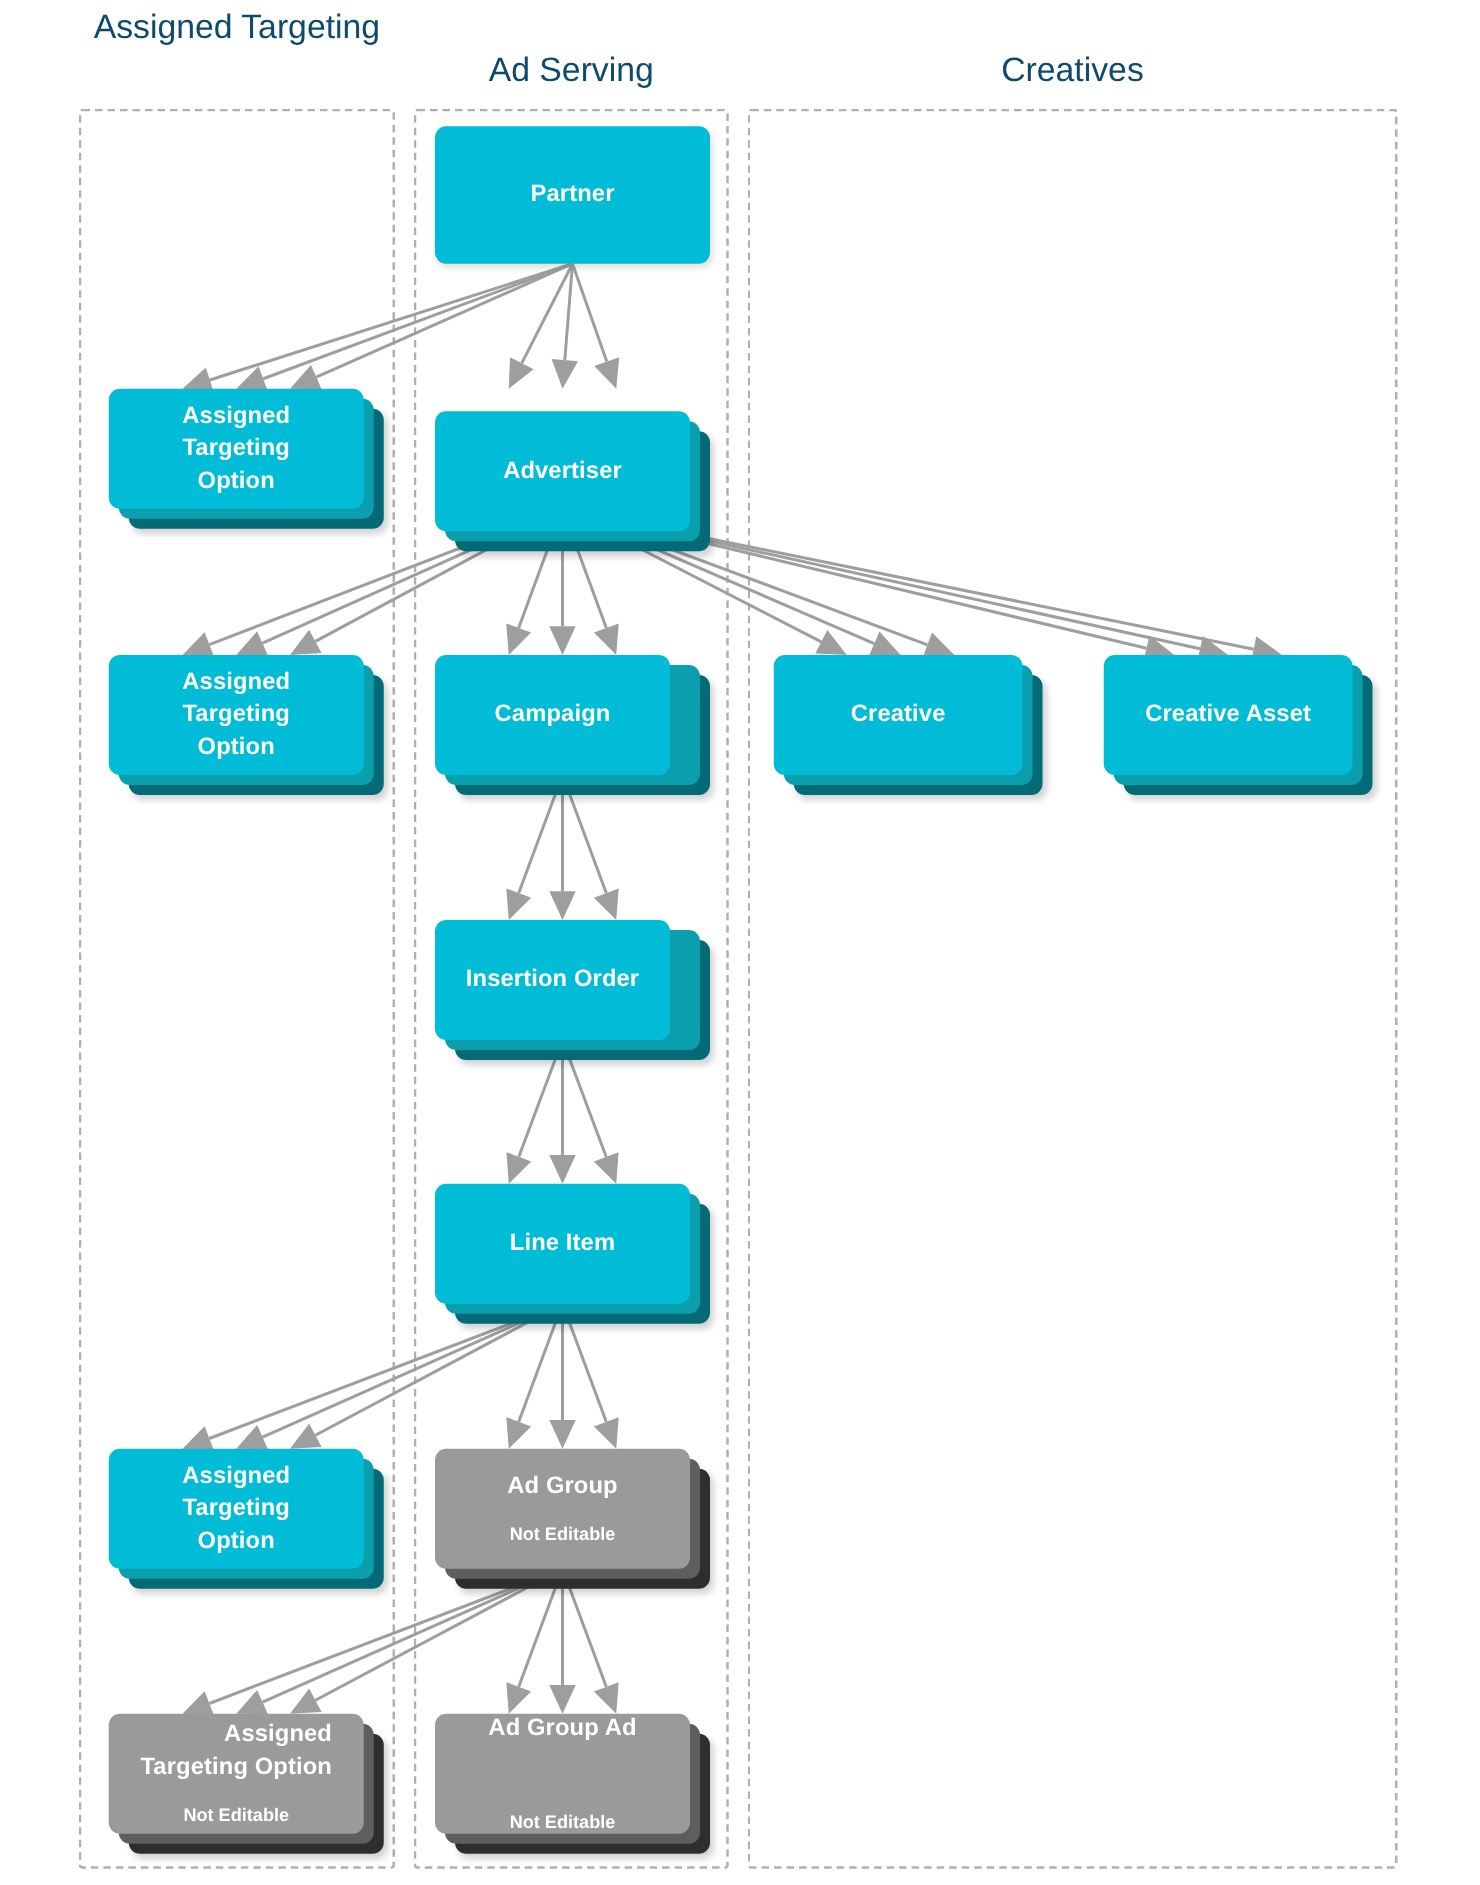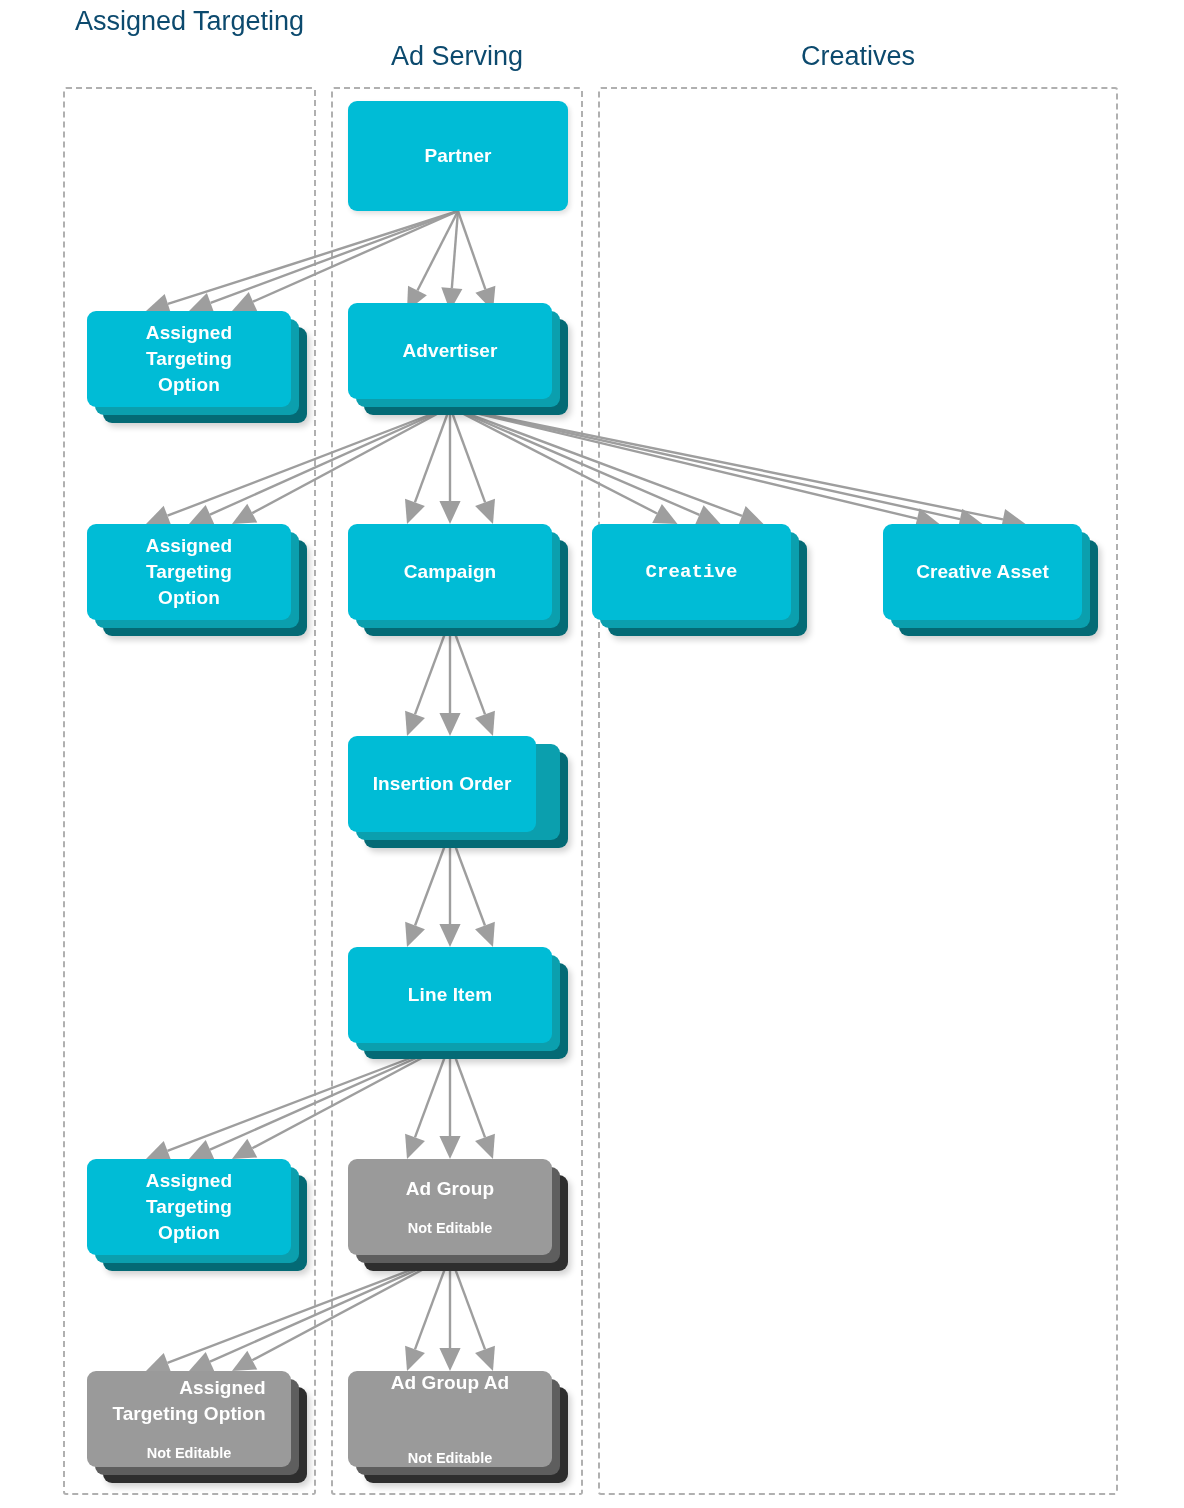--- a/index.html
+++ b/index.html
@@ -196,47 +196,47 @@
   <div class="node cyan" style="left:87px; top:311px; width:204px; height:96px;">
     <div class="layer l2 soft-shadow" style="left:16px; top:16px; width:204px; height:96px;"></div>
     <div class="layer l1" style="left:8px; top:8px; width:204px; height:96px;"></div>
     <div class="face" style="width:204px; height:96px;">
       <div class="title">Assigned
 Targeting
 Option</div>
     </div>
   </div>
 
-  <div class="node cyan" style="left:348px; top:303px; width:204px; height:96px;">
+  <div class="node cyan" style="left:348px; top:329px; width:204px; height:96px;">
     <div class="layer l2 soft-shadow" style="left:16px; top:16px; width:204px; height:96px;"></div>
     <div class="layer l1" style="left:8px; top:8px; width:204px; height:96px;"></div>
     <div class="face" style="width:204px; height:96px;">
       <div class="title">Advertiser</div>
     </div>
   </div>
 
   <div class="node cyan" style="left:87px; top:524px; width:204px; height:96px;">
     <div class="layer l2 soft-shadow" style="left:16px; top:16px; width:204px; height:96px;"></div>
     <div class="layer l1" style="left:8px; top:8px; width:204px; height:96px;"></div>
     <div class="face" style="width:204px; height:96px;">
       <div class="title">Assigned
 Targeting
 Option</div>
     </div>
   </div>
 
   <div class="node cyan" style="left:348px; top:524px; width:204px; height:96px;">
     <div class="layer l2 soft-shadow" style="left:16px; top:16px; width:204px; height:96px;"></div>
     <div class="layer l1" style="left:8px; top:8px; width:204px; height:96px;"></div>
-    <div class="face" style="width:204px; height:96px;">
+    <div class="face" style="width:188px; height:96px;">
       <div class="title">Campaign</div>
     </div>
   </div>
 
-  <div class="node cyan" style="left:592px; top:524px; width:199px; height:96px;font-family:Liberation Mono, monospace;">
+  <div class="node cyan" style="left:619px; top:524px; width:199px; height:96px;">
     <div class="layer l2 soft-shadow" style="left:16px; top:16px; width:199px; height:96px;"></div>
     <div class="layer l1" style="left:8px; top:8px; width:199px; height:96px;"></div>
     <div class="face" style="width:199px; height:96px;">
       <div class="title">Creative</div>
     </div>
   </div>
 
   <div class="node cyan" style="left:883px; top:524px; width:199px; height:112px;border-radius:17px;">
     <div class="layer l2 soft-shadow" style="left:16px; top:16px; width:199px; height:96px;"></div>
     <div class="layer l1" style="left:8px; top:8px; width:199px; height:96px;"></div>

